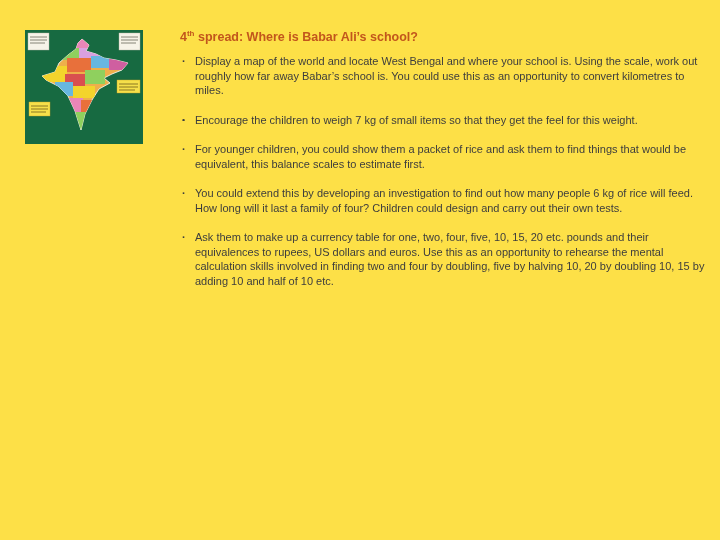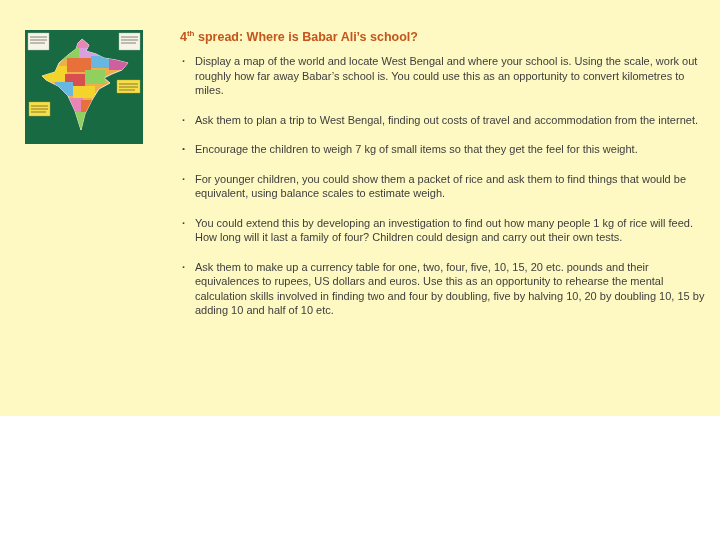--- a/index.html
+++ b/index.html
@@ -3,22 +3,22 @@
 <meta charset="utf-8">
 <style>
   html, body { margin: 0; padding: 0; }
   body {
     width: 720px; height: 540px;
     background: #ffffff;
     font-family: "Liberation Sans", sans-serif;
   }
   .slide {
     position: relative;
-    width: 720px; height: 416px;
-    background: #fef9c3;
+    width: 720px; height: 540px;
+    background: #fde047;
     overflow: hidden;
   }
   .map-figure {
     position: absolute;
     left: 25px; top: 30px;
     width: 118px; height: 114px;
   }
   .map-figure svg { display: block; }
   .content {
     position: absolute;
@@ -108,22 +108,22 @@
         <line x1="6" y1="82" x2="21" y2="82"></line>
       </g>
     </svg>
   </div>
 
   <div class="content">
     <h1 class="title"><span>4</span><sup>th</sup><span> spread: Where is Babar Ali’s school?</span></h1>
 
     <ul class="bullets">
       <li><span class="marker">·</span><span>Display a map of the world and locate West Bengal and where your school is. Using the scale, work out roughly how far away Babar’s school is. You could use this as an opportunity to convert kilometres to miles.</span></li>
-      <li><span class="marker">·</span><span>Ask them to plan a trip to West Bengal, finding out costs of travel and accommodation from the internet.</span></li>
+      <li><span class="marker">·</span></li>
       <li><span class="marker">·</span></li>
       <li><span class="marker">·</span><span>Encourage the children to weigh 7 kg of small items so that they get the feel for this weight.</span></li>
-      <li><span class="marker">·</span><span>For younger children, you could show them a packet of rice and ask them to find things that would be equivalent, using balance scales to estimate weigh.</span></li>
-      <li><span class="marker">·</span><span>You could extend this by developing an investigation to find out how many people 1 kg of rice will feed. How long will it last a family of four? Children could design and carry out their own tests.</span></li>
+      <li><span class="marker">·</span><span>For younger children, you could show them a packet of rice and ask them to find things that would be equivalent, this balance scales to estimate first.</span></li>
+      <li><span class="marker">·</span><span>You could extend this by developing an investigation to find out how many people 6 kg of rice will feed. How long will it last a family of four? Children could design and carry out their own tests.</span></li>
       <li><span class="marker">·</span><span>Ask them to make up a currency table for one, two, four, five, 10, 15, 20 etc. pounds and their equivalences to rupees, US dollars and euros. Use this as an opportunity to rehearse the mental calculation skills involved in finding two and four by doubling, five by halving 10, 20 by doubling 10, 15 by adding 10 and half of 10 etc.</span></li>
     </ul>
   </div>
 
 </div>
 
 </body></html>

